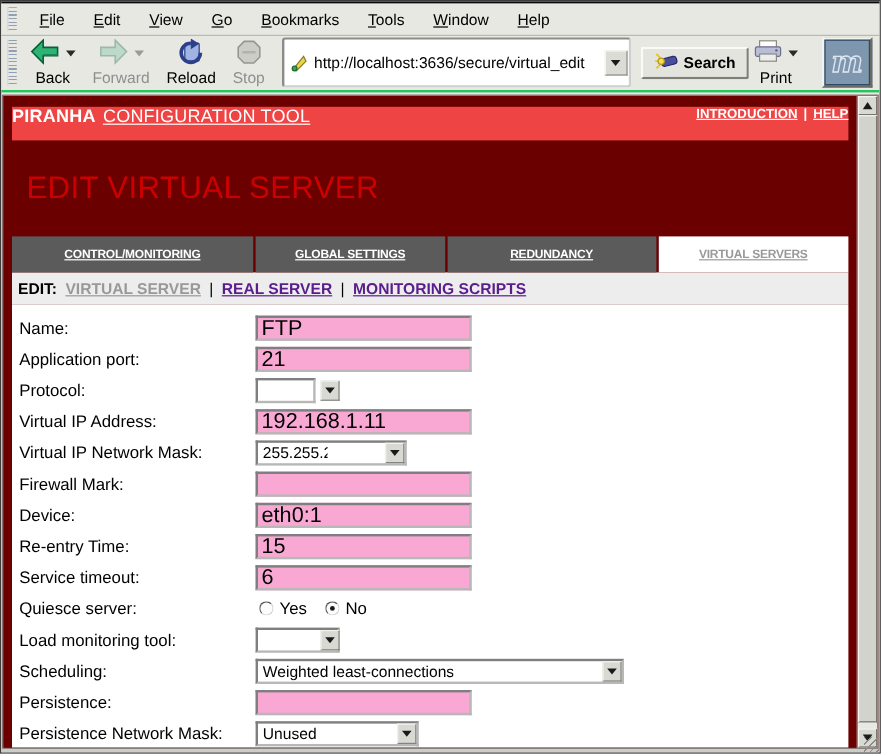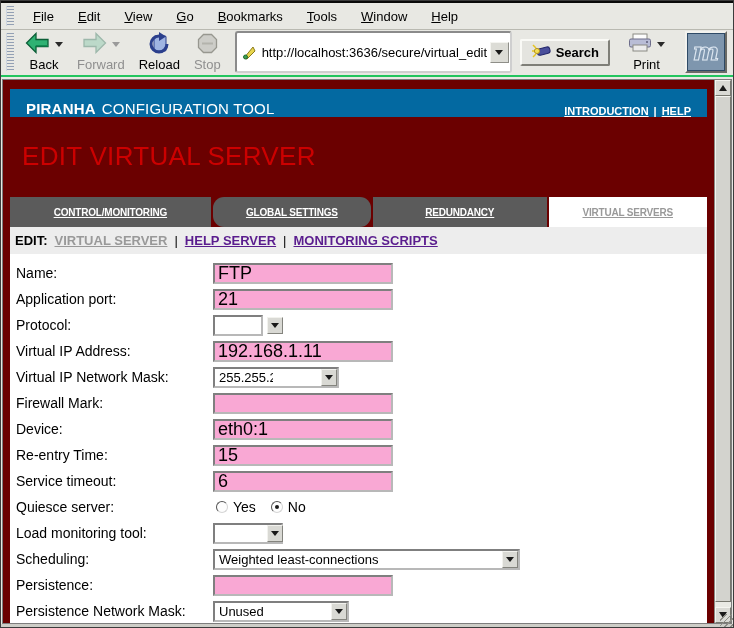--- a/index.html
+++ b/index.html
@@ -53,57 +53,57 @@
   }
   .urlicon { margin:0 3px 0 5px; display:flex; }
   .urldrop {
     width:19px; height:21px; margin-right:1px; background:#dcdcd6;
     border:1px solid; border-color:#f4f4f0 #8e8e88 #8e8e88 #f4f4f0;
     display:flex; align-items:center; justify-content:center; cursor:pointer;
   }
   .searchbtn {
     height:27px; display:flex; align-items:center; gap:5px; padding:0 9px;
     background:#e4e4df; border:2px solid; border-color:#fafaf6 #7f7f78 #7f7f78 #fafaf6;
-    border-radius:2px; font-size:13px; font-weight:bold; cursor:pointer; margin-right:14px;
+    border-radius:2px; font-size:13px; font-weight:bold; cursor:pointer; margin-right:0;
   }
   .logo {
     width:42px; height:42px; margin-left:10px; background:#7e96ae;
     border:2px solid; border-color:#f2f2ee #6b6b66 #6b6b66 #f2f2ee;
     outline:1px solid #2e4a66; outline-offset:-3px;
     display:flex; align-items:center; justify-content:center; cursor:pointer;
   }
 
   
   .viewport {
     position:absolute; top:78px; left:1px; right:1px; bottom:3px;
     border:1px solid #7d7d7d; display:flex; background:#6b0000;
   }
   .page { flex:1; overflow:hidden; padding:9px 7px 0 7px; background:#6b0000; }
 
   .pheader {
-    height:28px; background:#0369a1; display:flex; align-items:flex-end; padding:0 16px;
+    height:28px; background:#ef4444; display:flex; align-items:flex-start; padding:0 0;
   }
   .brand-bold { color:#fff; font-weight:bold; font-size:15px; letter-spacing:0.2px; }
-  .brand-rest { color:#fff; font-size:15px; margin-left:6px; letter-spacing:0.2px; }
+  .brand-rest { color:#fff; font-size:15px; margin-left:6px; letter-spacing:0.2px;text-decoration:underline; }
   .hlinks { margin-left:auto; display:flex; align-items:center; gap:5px; font-size:11px; font-weight:bold; color:#fff; }
   .hlink { color:#fff; text-decoration:underline; cursor:pointer; }
 
   .ptitle {
     color:#cc0000; font-size:26px; font-weight:400; letter-spacing:0.3px;
     margin:24px 0 26px 12px; line-height:30px;
   }
 
   .tabs { display:flex; gap:2px; height:30px; }
   .tab {
     background:#5b5b5b; color:#fff; display:flex; align-items:center; justify-content:center;
     font-weight:bold; font-size:10px; letter-spacing:-0.2px; cursor:pointer;
   }
   .tab span { text-decoration:underline; }
   .tab.t0 { width:28.8%; }
-  .tab.t1 { width:22.7%;border-radius:11px; }
+  .tab.t1 { width:22.7%; }
   .tab.t2 { width:24.9%; }
   .tab.t3 { flex:1; }
   .tab.active { background:#ffffff; color:#999999; }
 
   .subnav {
     background:#ededed; height:27px; display:flex; align-items:center;
     padding-left:5px; gap:7px; font-size:13px; font-weight:bold;
   }
   .subnav .prefix { color:#000; }
   .subnav .current { color:#999999; text-decoration:underline; }
@@ -304,21 +304,21 @@
         </div>
       <div class="tab t3 active">
           <span>VIRTUAL SERVERS</span>
         </div>
     </div>
 
     <div class="subnav">
       <span class="prefix">EDIT:</span>
       <span class="current">VIRTUAL SERVER</span>
       <span class="sep">|</span>
-      <span class="slink">HELP SERVER</span>
+      <span class="slink">REAL SERVER</span>
       <span class="sep">|</span>
       <span class="slink">MONITORING SCRIPTS</span>
     </div>
 
     <div class="formarea">
 
       <div class="frow">
         <div class="flabel">Name:</div>
         <input class="tinput" value="FTP" style="">
       </div>

